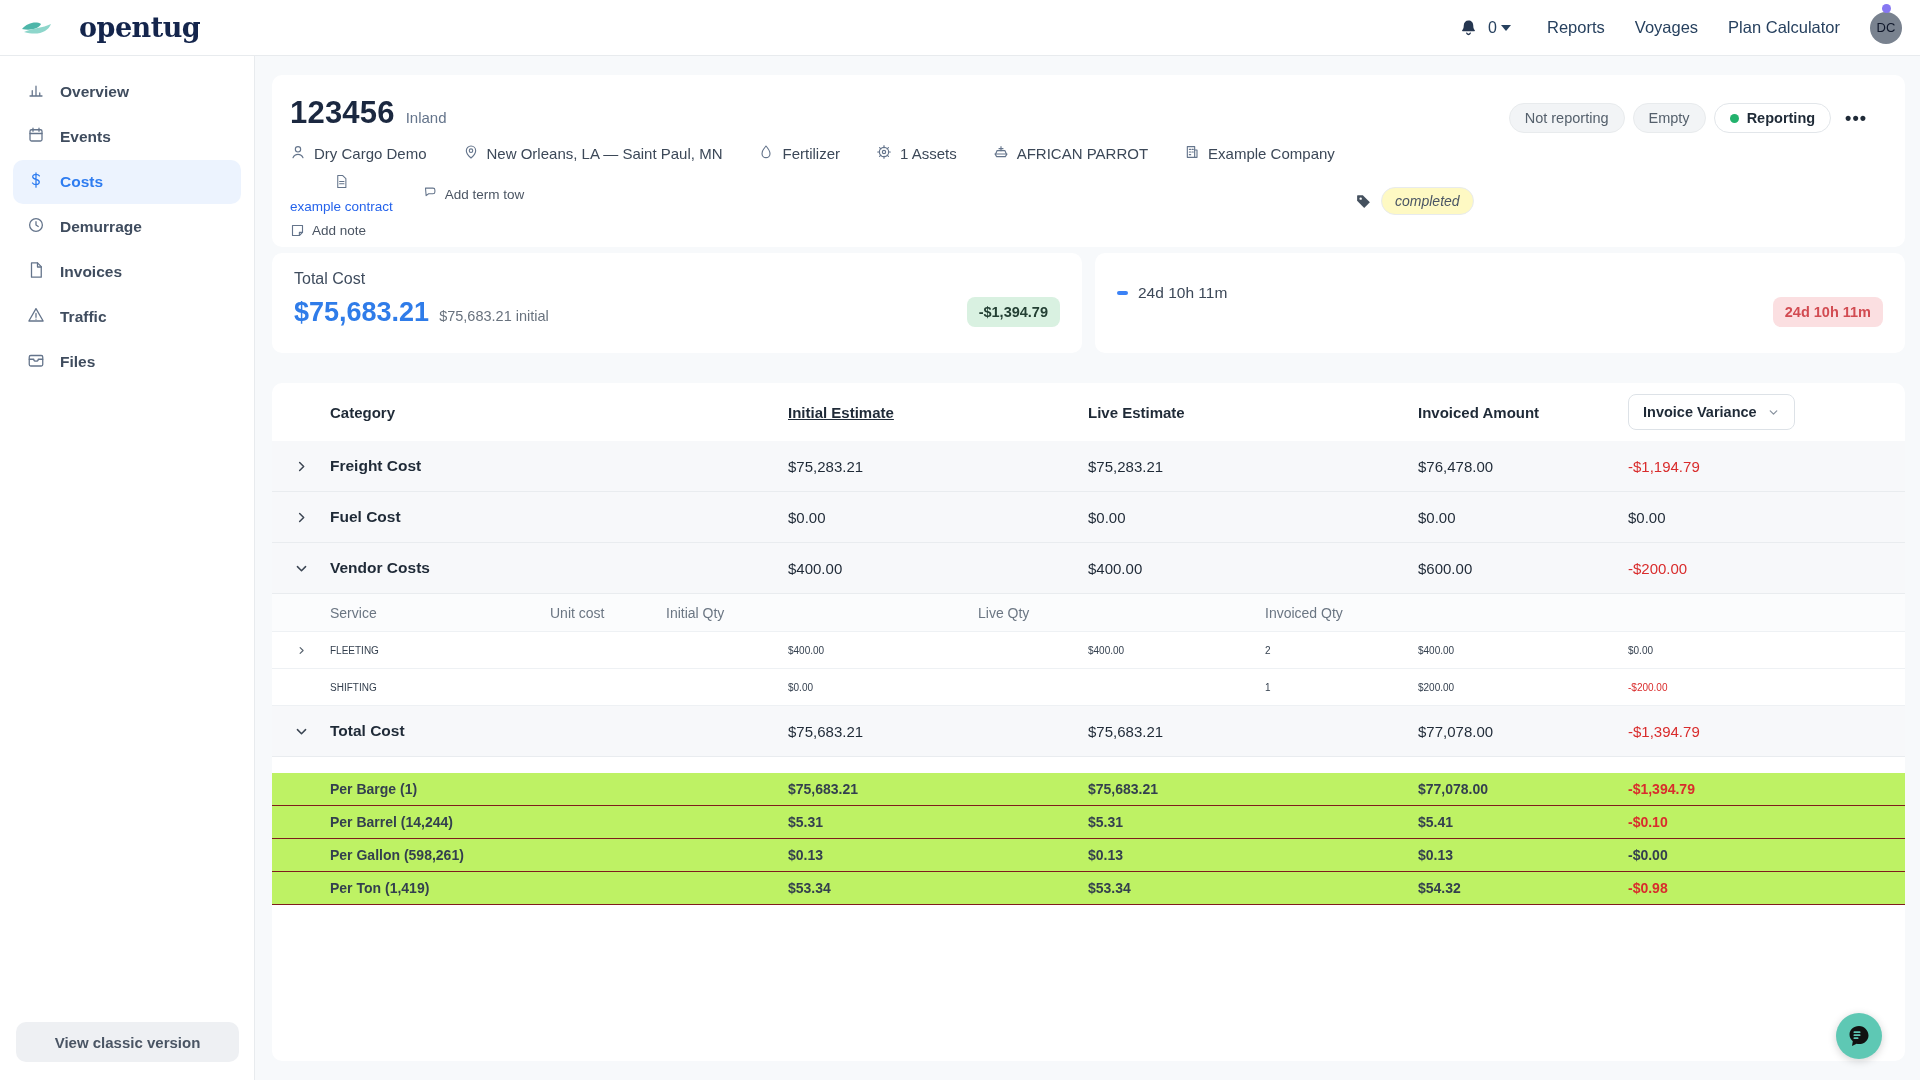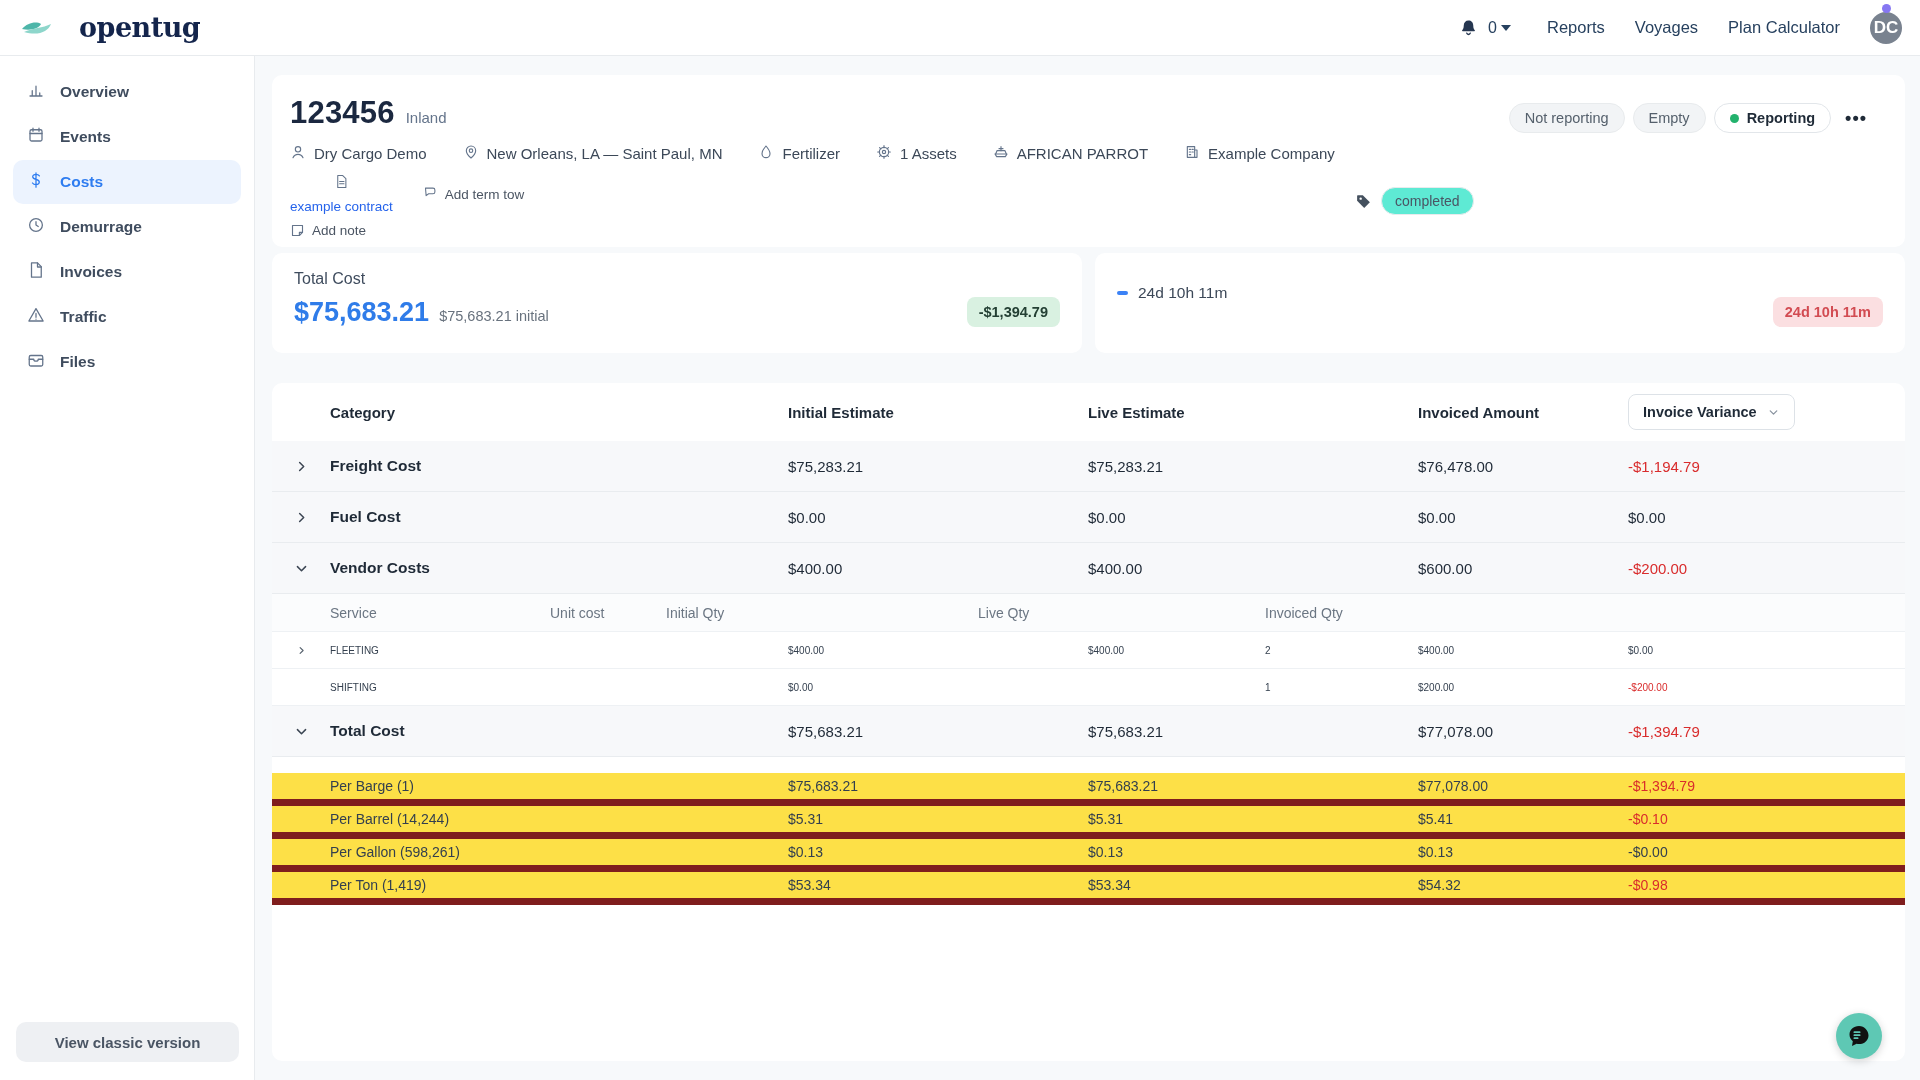--- a/index.html
+++ b/index.html
@@ -12,22 +12,22 @@
     justify-content:space-between; padding:0 18px 0 20px; z-index:20; }
   .brand { display:flex; align-items:center; gap:25px; }
   .brand-name { font-family:"DejaVu Serif", serif; font-weight:700; font-size:27px;
     color:#14254c; letter-spacing:-0.5px; }
   .topnav { display:flex; align-items:center; gap:30px; }
   .bell-group { display:flex; align-items:center; gap:10px; margin-right:6px; cursor:pointer; }
   .bell-count { font-size:16px; color:#27415f; display:flex; align-items:center; gap:4px; }
   .caret-down { width:0; height:0; border-left:5px solid transparent; border-right:5px solid transparent;
     border-top:6px solid #27415f; display:inline-block; }
   .nav-link { font-size:16.5px; color:#27415f; font-weight:500; cursor:pointer; }
-  .avatar { width:32px; height:32px; border-radius:50%; background:#79828f; color:#ffffff;
-    font-size:17px; font-weight:700; display:flex; align-items:center; justify-content:center; }
+  .avatar { width:32px; height:32px; border-radius:50%; background:#79828f; color:#0f172a;
+    font-size:13px; font-weight:400; display:flex; align-items:center; justify-content:center; }
   .purple-dot { position:absolute; left:1882px; top:4px; width:9px; height:9px; border-radius:50%;
     background:#8677f2; z-index:30; }
 
   
   .sidebar { position:absolute; left:0; top:56px; width:255px; height:1024px; background:#fff;
     border-right:1px solid #e8ebee; padding-top:14px; z-index:10; }
   .side-item { height:44px; margin:0 13px 1px 13px; display:flex; align-items:center; gap:15px;
     padding-left:14px; border-radius:10px; font-size:15.5px; font-weight:600; color:#3f4c5e; cursor:pointer; }
   .side-item svg { flex:0 0 auto; }
   .side-item.active { background:#ecf3fe; color:#2e7cf0; }
@@ -54,22 +54,22 @@
   .note-row { margin-top:9px; }
   .status-wrap { position:absolute; top:28px; right:32px; display:flex; align-items:center; gap:8px; }
   .pill { padding:6px 15px; border-radius:999px; background:#f2f4f6; border:1px solid #e8ebed;
     font-size:14.5px; color:#55606c; white-space:nowrap; }
   .pill.reporting { background:#fff; border-color:#e2e6ea; color:#1f2a37; font-weight:700;
     display:flex; align-items:center; gap:8px; }
   .green-dot { width:9px; height:9px; border-radius:50%; background:#23b26d; display:inline-block; }
   .more-btn { border:none; background:transparent; font-size:18px; font-weight:700; color:#1f2a37;
     letter-spacing:1px; cursor:pointer; padding:4px 6px; }
   .completed-wrap { position:absolute; left:1083px; top:112px; display:flex; align-items:center; gap:9px; }
-  .tag-pill { padding:5px 13px; border-radius:999px; background:#5eead4; border:1px solid #e8ebed;
-    font-size:14px; color:#4a5564; }
+  .tag-pill { padding:5px 13px; border-radius:999px; background:#fef9c3; border:1px solid #e8ebed;
+    font-size:14px; color:#4a5564;font-style:italic; }
 
   
   .cards-row { display:flex; gap:13px; margin-bottom:30px; }
   .stat-card { position:relative; flex:1; height:100px; padding:17px 22px; }
   .stat-label { font-size:16px; color:#3f4c5e; }
   .stat-value-row { display:flex; align-items:baseline; gap:10px; margin-top:9px; }
   .big-blue { font-size:27px; font-weight:700; color:#2f7ce9; }
   .initial-text { font-size:14.5px; color:#68727e; }
   .dur-row { display:flex; align-items:center; gap:10px; margin-top:14px; }
   .blue-dash { width:11px; height:4px; border-radius:2px; background:#3b82f6; display:inline-block; }
@@ -80,32 +80,32 @@
   .badge.red { background:#fbdfe1; color:#d24b52; }
 
   
   .table-card { height:678px; overflow:hidden; }
   .trow { display:grid; grid-template-columns:58px 220px 116px 122px 190px 110px 177px 153px 210px 1fr;
     align-items:center; }
   .thead { height:58px; }
   .th { font-size:15px; font-weight:700; color:#1f2a37; }
   .c2 { grid-column:2/5; } .c5 { grid-column:5/7; } .c7 { grid-column:7/9; }
   .c9 { grid-column:9/10; } .c10 { grid-column:10/11; }
-  .h5 { grid-column:5/6; } .h7 { grid-column:7/8; } .h9 { grid-column:9/10; }
+  .h5 { grid-column:5/6;text-decoration:underline; } .h7 { grid-column:7/8; } .h9 { grid-column:9/10; }
   .variance-select { grid-column:10/11; justify-self:start; display:flex; align-items:center; gap:10px;
     background:#fff; border:1px solid #dde2e7; border-radius:8px; padding:9px 14px;
     font-family:inherit; font-size:14.5px; font-weight:600; color:#1f2a37; cursor:pointer; }
   .trow.cat { height:51px; background:#f7f8fa; border-bottom:1px solid #e9ecef; }
   .trow.cat .label { font-size:15.5px; font-weight:700; color:#1f2a37; }
   .trow.cat .val { font-size:15px; color:#1f2a37; }
   .trow.subhead { height:38px; background:#fbfcfd; border-bottom:1px solid #eef1f4;
     font-size:14px; color:#6b7683; }
   .trow.service { height:37px; background:#fff; border-bottom:1px solid #eef1f4; }
   .trow.service .label, .trow.service .val { font-size:10px; color:#333f4e; }
-  .trow.perunit { height:33px; background:#fde047; border-bottom:7px solid #7f1d1d; }
+  .trow.perunit { height:33px; background:#bef264; border-bottom:1px solid #7f1d1d;font-weight:bold; }
   .trow.perunit .label, .trow.perunit .val { font-size:14px; color:#333f4e; }
   .trow.spacer { height:16px; background:#fff; }
   .val.red { color:#d92c2c !important; }
   .chev-btn { grid-column:1/2; justify-self:center; background:transparent; border:none; cursor:pointer;
     display:flex; align-items:center; }
 
   
   .chat-fab { position:absolute; left:1836px; top:1013px; width:46px; height:46px; border-radius:50%;
     background:#5ec8b4; border:none; cursor:pointer; display:flex; align-items:center; justify-content:center;
     box-shadow:0 2px 8px rgba(0,0,0,0.18); z-index:40; }

